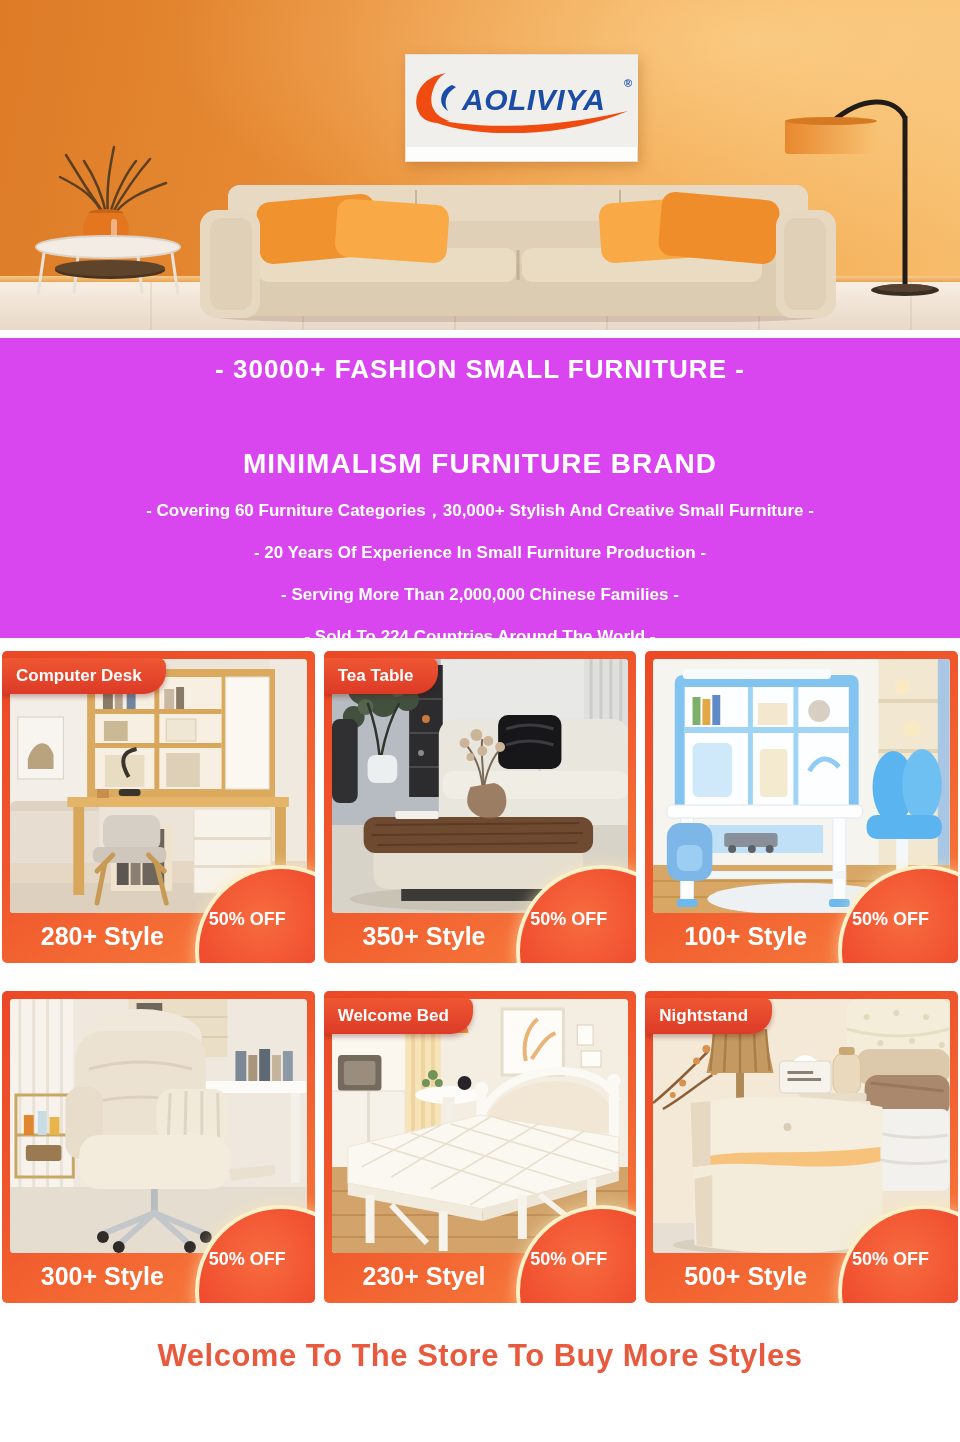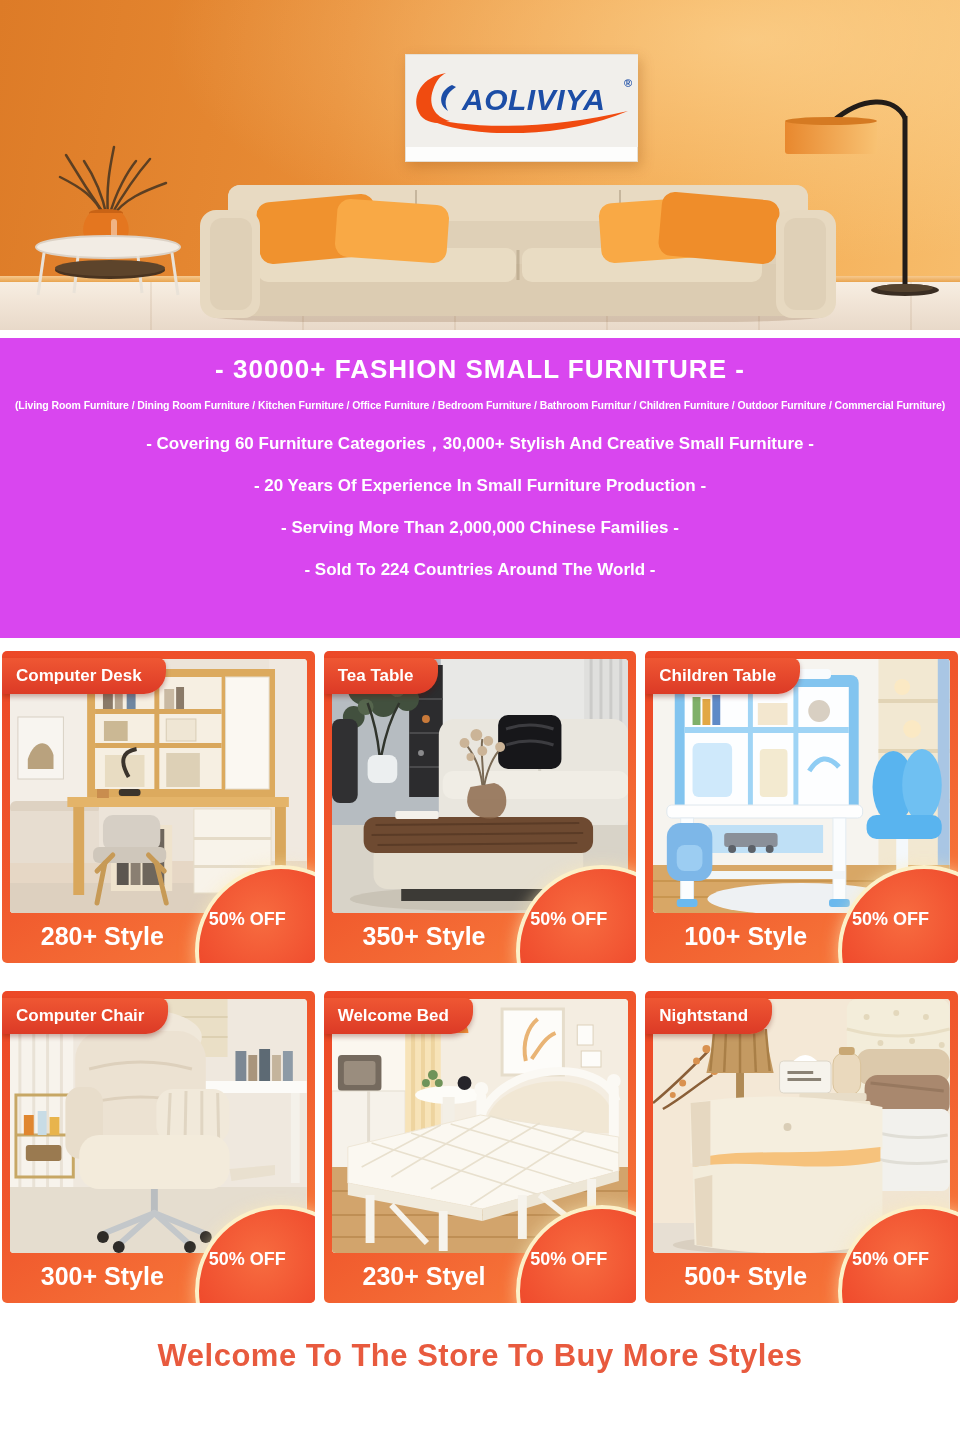--- a/index.html
+++ b/index.html
@@ -174,21 +174,21 @@
         <text x="218" y="18" font-size="11" font-weight="bold" fill="#1c4da6">®</text>
       </svg>
     </div>
   </div>
 </div>
 
 <div class="white-gap"></div>
 
 <div class="orange-block">
   <div class="banner-title">- 30000+ FASHION SMALL FURNITURE -</div>
-  <div class="banner-categories">(Living Room Furniture / Dining Room Furniture / Kitchen Furniture / Office Furniture / Bedroom Furniture / Bathroom Furnitur / Children Furniture / Outdoor Furniture / Commercial Furniture)</div>
+  <div class="brand-title">MINIMALISM FURNITURE BRAND</div>
   <div class="brand-line">- Covering 60 Furniture Categories，30,000+ Stylish And Creative Small Furniture -</div>
   <div class="brand-line">- 20 Years Of Experience In Small Furniture Production -</div>
   <div class="brand-line">- Serving More Than 2,000,000 Chinese Families -</div>
   <div class="brand-line">- Sold To 224 Countries Around The World -</div>
 </div>
 
 <div class="grid">
 
   <div class="card">
     <div class="photo">
@@ -375,21 +375,20 @@
         <rect x="24" y="186" width="26" height="26" rx="8" fill="#9ccdf2"></rect>
         <ellipse cx="243" cy="128" rx="21" ry="36" fill="#59b4ef"></ellipse>
         <ellipse cx="272" cy="126" rx="20" ry="36" fill="#6fc0f2"></ellipse>
         <rect x="216" y="156" width="76" height="24" rx="10" fill="#59b4ef"></rect>
         <rect x="246" y="180" width="12" height="44" fill="#f4f8fb"></rect>
         <rect x="226" y="222" width="54" height="9" rx="4" fill="#f4f8fb"></rect>
         <rect x="222" y="228" width="14" height="10" rx="4" fill="#6bb9ee"></rect>
         <rect x="270" y="228" width="14" height="10" rx="4" fill="#6bb9ee"></rect>
       </svg>
     </div>
-    <div class="badge">Children Table</div>
     <div class="discount">
         <span>50% OFF</span>
       </div>
     <div class="stylebar">
         <span>100+ Style</span>
       </div>
   </div>
 
   <div class="card">
     <div class="photo">
@@ -444,21 +443,20 @@
             <line x1="146" y1="214" x2="196" y2="234"></line>
           <line x1="146" y1="214" x2="112" y2="244"></line>
             <line x1="146" y1="214" x2="180" y2="244"></line>
         </g>
         <circle cx="94" cy="238" r="6" fill="#2e2b28"></circle>
           <circle cx="198" cy="238" r="6" fill="#2e2b28"></circle>
         <circle cx="110" cy="248" r="6" fill="#2e2b28"></circle>
           <circle cx="182" cy="248" r="6" fill="#2e2b28"></circle>
       </svg>
     </div>
-    <div class="badge">Computer Chair</div>
     <div class="discount">
         <span>50% OFF</span>
       </div>
     <div class="stylebar">
         <span>300+ Style</span>
       </div>
   </div>
 
   <div class="card">
     <div class="photo">

